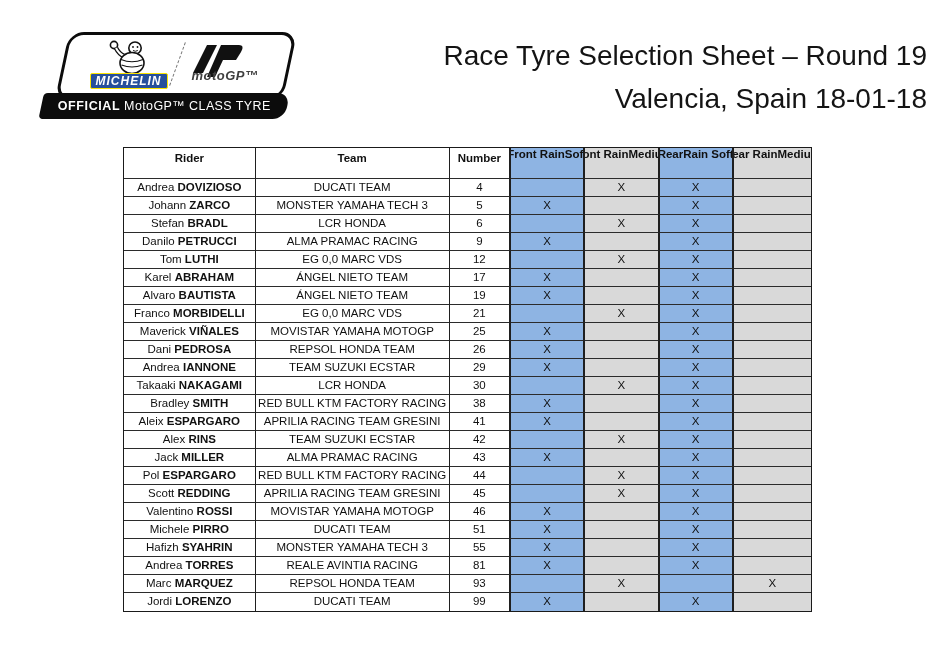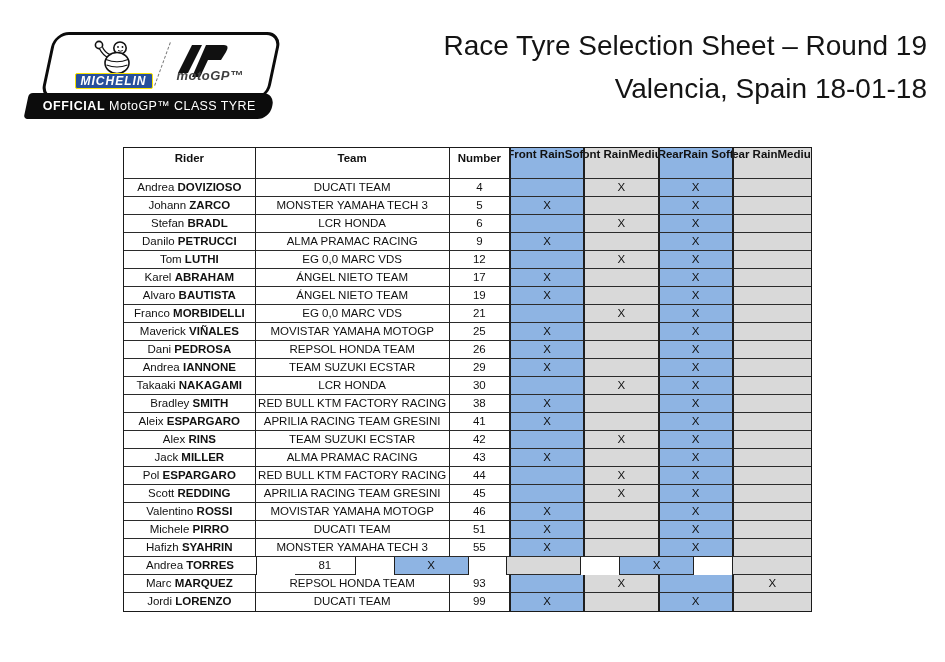--- a/index.html
+++ b/index.html
@@ -2,21 +2,21 @@
 <html><head>
 <meta charset="utf-8">
 <style>
   html,body{margin:0;padding:0;background:#fff;}
   .page{
     position:relative;width:945px;height:662px;background:#ffffff;
     font-family:"Liberation Sans",sans-serif;color:#111;overflow:hidden;
   }
 
   
-  .logo{position:absolute;left:29px;top:30px;width:254px;height:94px;}
+  .logo{position:absolute;left:44px;top:30px;width:254px;height:94px;}
   .plate{
     position:absolute;left:18px;top:2px;width:222px;height:62px;
     background:#fff;border:3.5px solid #0c0c0c;border-radius:15px;
     transform:skewX(-12deg);
   }
   .plate-content{
     position:absolute;left:24px;top:6px;width:212px;height:56px;
     display:flex;align-items:center;justify-content:center;gap:7px;
   }
   .michelin-block{display:flex;flex-direction:column;align-items:center;}
@@ -36,28 +36,28 @@
     background:#0c0c0c;border-radius:4px 12px 12px 4px;
     transform:skewX(-12deg);transform-origin:left top;
   }
   .band-text{
     display:block;transform:skewX(12deg);text-align:center;
     color:#fff;font-size:12.5px;line-height:26px;letter-spacing:.4px;white-space:pre;
   }
   .band-text b{letter-spacing:.6px;}
 
   
-  .title{position:absolute;right:18px;top:24px;text-align:right;font-size:28px;line-height:43px;color:#141414;}
+  .title{position:absolute;right:18px;top:34px;text-align:right;font-size:28px;line-height:43px;color:#141414;}
 
   
   .sheet-table{
     position:absolute;left:123px;top:147px;width:687px;
     border:1.2px solid #1a1a1a;background:#fff;font-size:11.5px;
   }
-  .tr{display:flex;height:18px;justify-content:space-between;}
+  .tr{display:flex;height:18px;}
   .tr.thead{height:31px;}
   .th,.td{
     box-sizing:border-box;border-right:1px solid #1f1f1f;border-bottom:1px solid #2b2b2b;
     text-align:center;overflow:hidden;white-space:nowrap;
   }
   .tr > :last-child{border-right:none;}
   #tbody .tr:last-child .td{border-bottom:none;}
   .td{line-height:17px;}
   .th{font-weight:bold;}
   .th.single{padding-top:4px;line-height:13px;}
@@ -343,20 +343,21 @@
     <div class="td c-team">MONSTER YAMAHA TECH 3</div>
     <div class="td c-number">55</div>
     <div class="td c-fs blue">X</div>
     <div class="td c-fm gray"></div>
     <div class="td c-rs blue">X</div>
     <div class="td c-rm gray"></div>
   </div>
 
   <div class="tr">
     <div class="td c-rider"><span class="first">Andrea</span> <span class="last">TORRES</span></div>
+    <div class="td c-team">REALE AVINTIA RACING</div>
     <div class="td c-number">81</div>
     <div class="td c-fs blue">X</div>
     <div class="td c-fm gray"></div>
     <div class="td c-rs blue">X</div>
     <div class="td c-rm gray"></div>
   </div>
 
   <div class="tr">
     <div class="td c-rider"><span class="first">Marc</span> <span class="last">MARQUEZ</span></div>
     <div class="td c-team">REPSOL HONDA TEAM</div>

